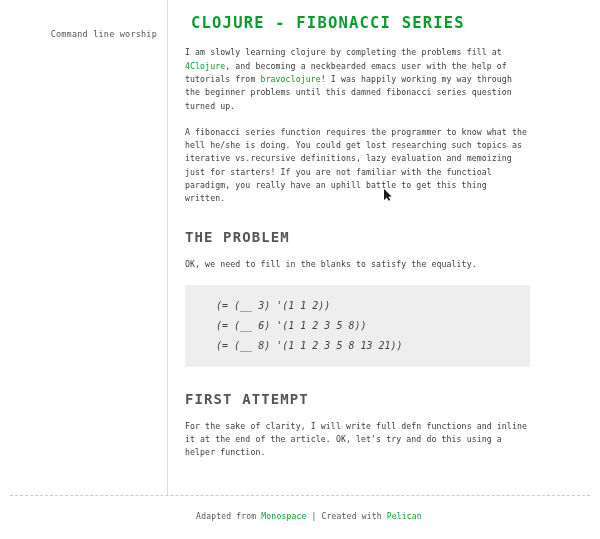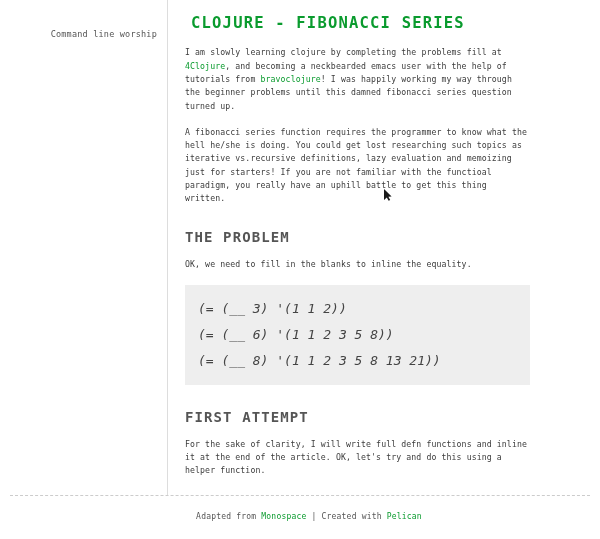--- a/index.html
+++ b/index.html
@@ -88,23 +88,23 @@
   h2.section {
     margin: 24px 0 0 0;
     font-size: 14px;
     font-weight: bold;
     color: #555555;
     letter-spacing: 1.1px;
   }
   .code-block {
     margin-top: 13px;
     background: #eeeeee;
-    padding: 11px 13px;
+    padding: 11px 31px;
     font-family: "DejaVu Sans Mono", monospace;
-    font-size: 13px;
+    font-size: 10px;
     line-height: 2.0;
     color: #444444;
     font-style: italic;
   }
   .code-line {
     white-space: pre;
   }
   
   .footer-rule {
     position: absolute;
@@ -152,21 +152,21 @@
 
     <h1 class="article-title">CLOJURE - FIBONACCI SERIES</h1>
 
 
     <p class="para"><span>I am slowly learning clojure by completing the problems fill at </span><a href="#" class="link">4Clojure</a><span>, and becoming a neckbearded emacs user with the help of tutorials from </span><a href="#" class="link">bravoclojure</a><span>! I was happily working my way through the beginner problems until this damned fibonacci series question turned up.</span></p>
 
     <p class="para">A fibonacci series function requires the programmer to know what the hell he/she is doing. You could get lost researching such topics as iterative vs.recursive definitions, lazy evaluation and memoizing just for starters! If you are not familiar with the functioal paradigm, you really have an uphill battle to get this thing written.</p>
 
     <h2 class="section">THE PROBLEM</h2>
 
-    <p class="para">OK, we need to fill in the blanks to inline the equality.</p>
+    <p class="para">OK, we need to fill in the blanks to satisfy the equality.</p>
 
     <div class="code-block">
       <div class="code-line">(= (__ 3) '(1 1 2))</div>
       <div class="code-line">(= (__ 6) '(1 1 2 3 5 8))</div>
       <div class="code-line">(= (__ 8) '(1 1 2 3 5 8 13 21))</div>
     </div>
 
 
     <h2 class="section">FIRST ATTEMPT</h2>
 

